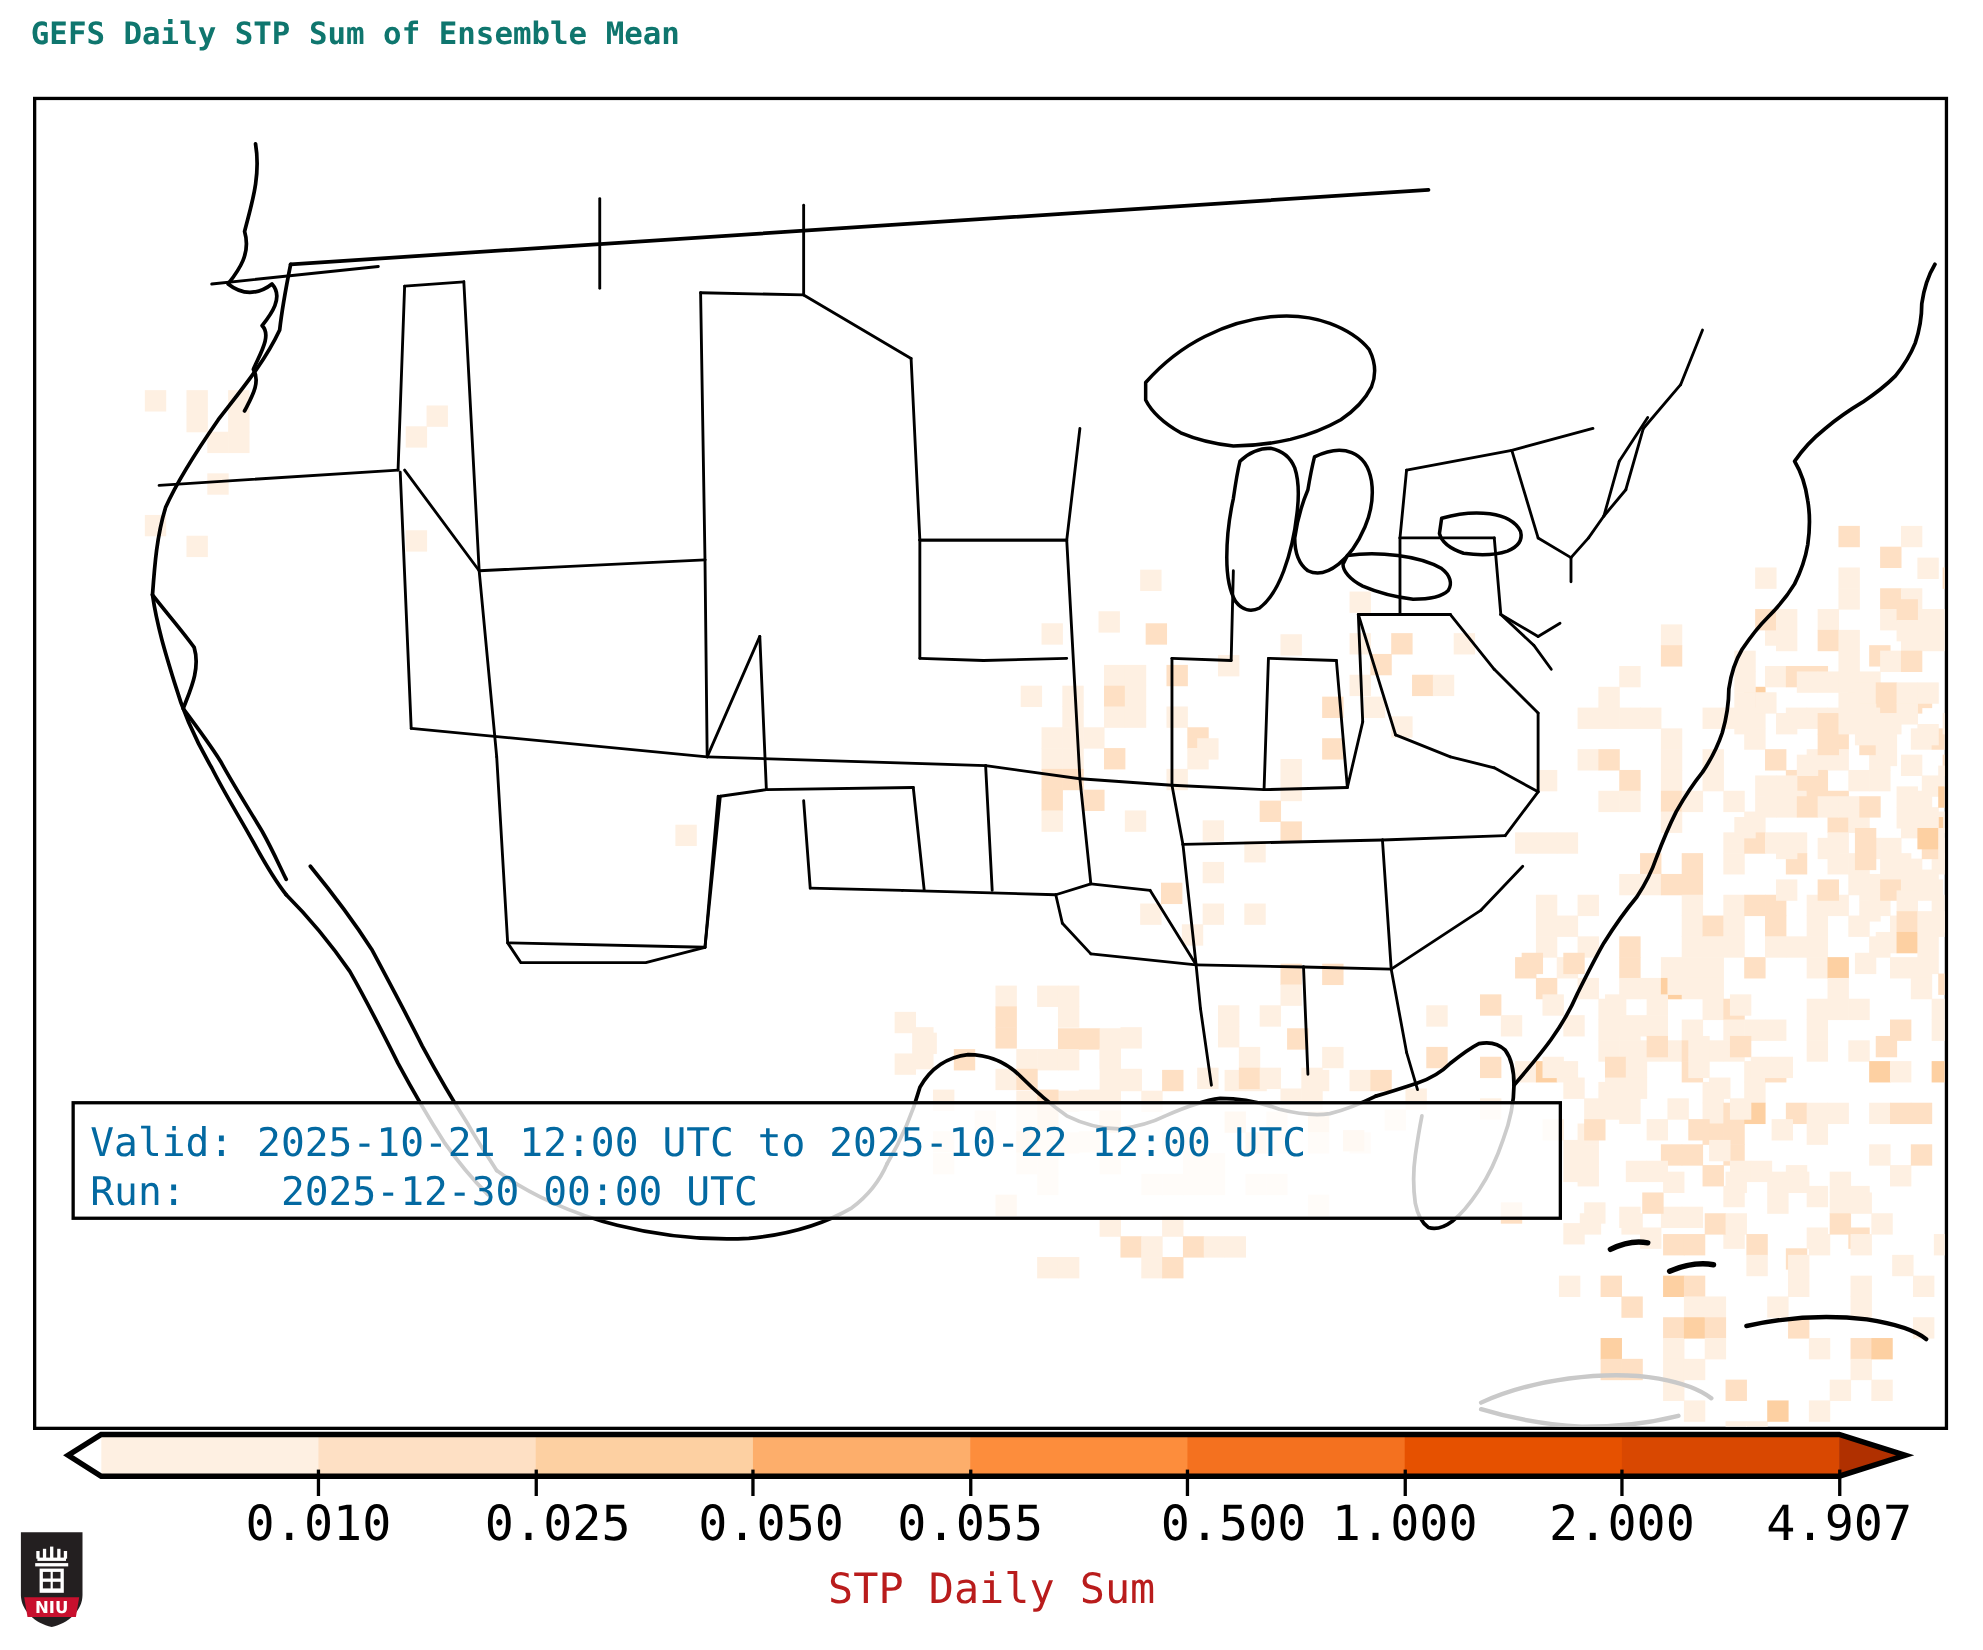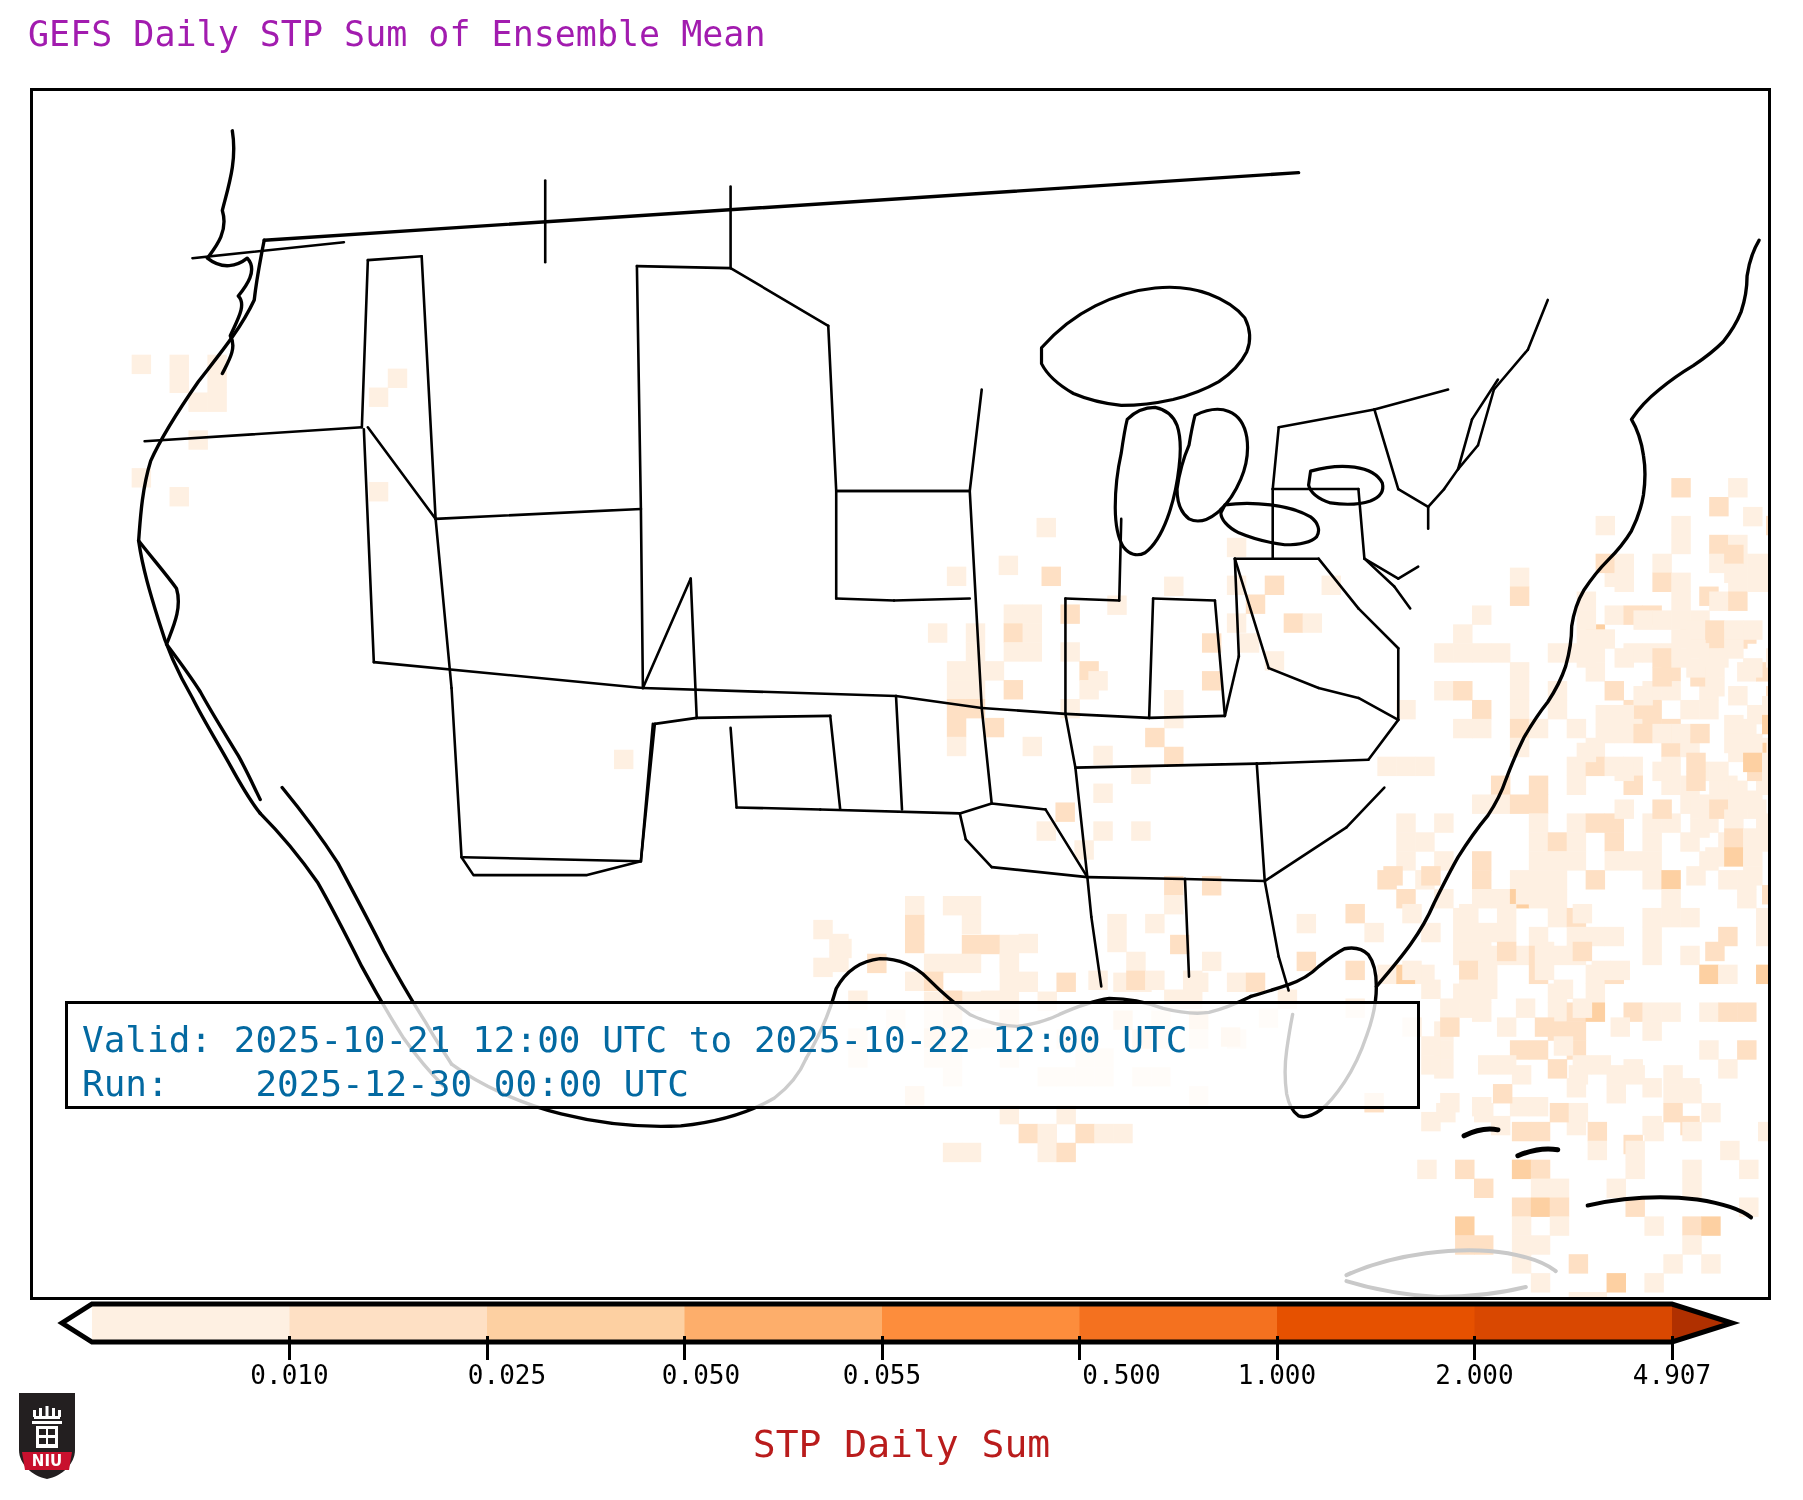--- a/index.html
+++ b/index.html
@@ -1,36 +1,36 @@
 <!DOCTYPE html>
 <html><head>
 <meta charset="utf-8">
 <style>
   html,body{margin:0;padding:0;background:#ffffff;}
   body{width:1803px;height:1500px;font-family:"DejaVu Sans Mono","Liberation Mono",monospace;overflow:hidden;}
   #root{position:relative;width:1803px;height:1500px;background:#fff;}
 
-  .title{position:absolute;left:28px;top:14px;font-size:35px;letter-spacing:0px;color:#a21caf;white-space:nowrap;}
+  .title{position:absolute;left:28px;top:14px;font-size:28px;letter-spacing:0px;color:#0f766e;white-space:nowrap;font-weight:bold;}
 
   .map-frame{position:absolute;left:30px;top:88px;width:1741px;height:1212px;border:3px solid #000;box-sizing:border-box;overflow:hidden;background:#fff;}
   .map-inner{position:absolute;left:0;top:0;width:100%;height:100%;}
   .map-inner svg{display:block;width:100%;height:100%;}
 
   .infobox{position:absolute;left:62px;top:998px;width:1355px;height:108px;border:3px solid #000;box-sizing:border-box;background:rgba(255,255,255,0.80);}
   .infoline{position:absolute;left:14px;font-size:36px;color:#0369a1;white-space:pre;line-height:1;}
   .infoline.l1{top:18px;}
   .infoline.l2{top:62px;}
 
   .cbar-wrap{position:absolute;left:0;top:1300px;width:1803px;height:46px;}
   .cbar-svg{display:block;}
 
   .cbar-ticks{position:absolute;left:0;top:1336px;width:1803px;height:26px;}
   .tick{position:absolute;top:0;width:3px;height:24px;background:#000;}
   .cbar-labels{position:absolute;left:0;top:1360px;width:1803px;height:56px;}
-  .clabel{position:absolute;top:0;font-size:26px;color:#000;transform:translateX(-50%);white-space:nowrap;}
+  .clabel{position:absolute;top:0;font-size:44px;color:#000;transform:translateX(-50%);white-space:nowrap;}
 
   .cbar-axis-label{position:absolute;left:0;top:1422px;width:1803px;text-align:center;font-size:38px;color:#b91c1c;}
 
   .logo{position:absolute;left:16px;top:1390px;width:62px;height:92px;}
 </style>
 </head>
 <body>
 
 <div id="root">
 

